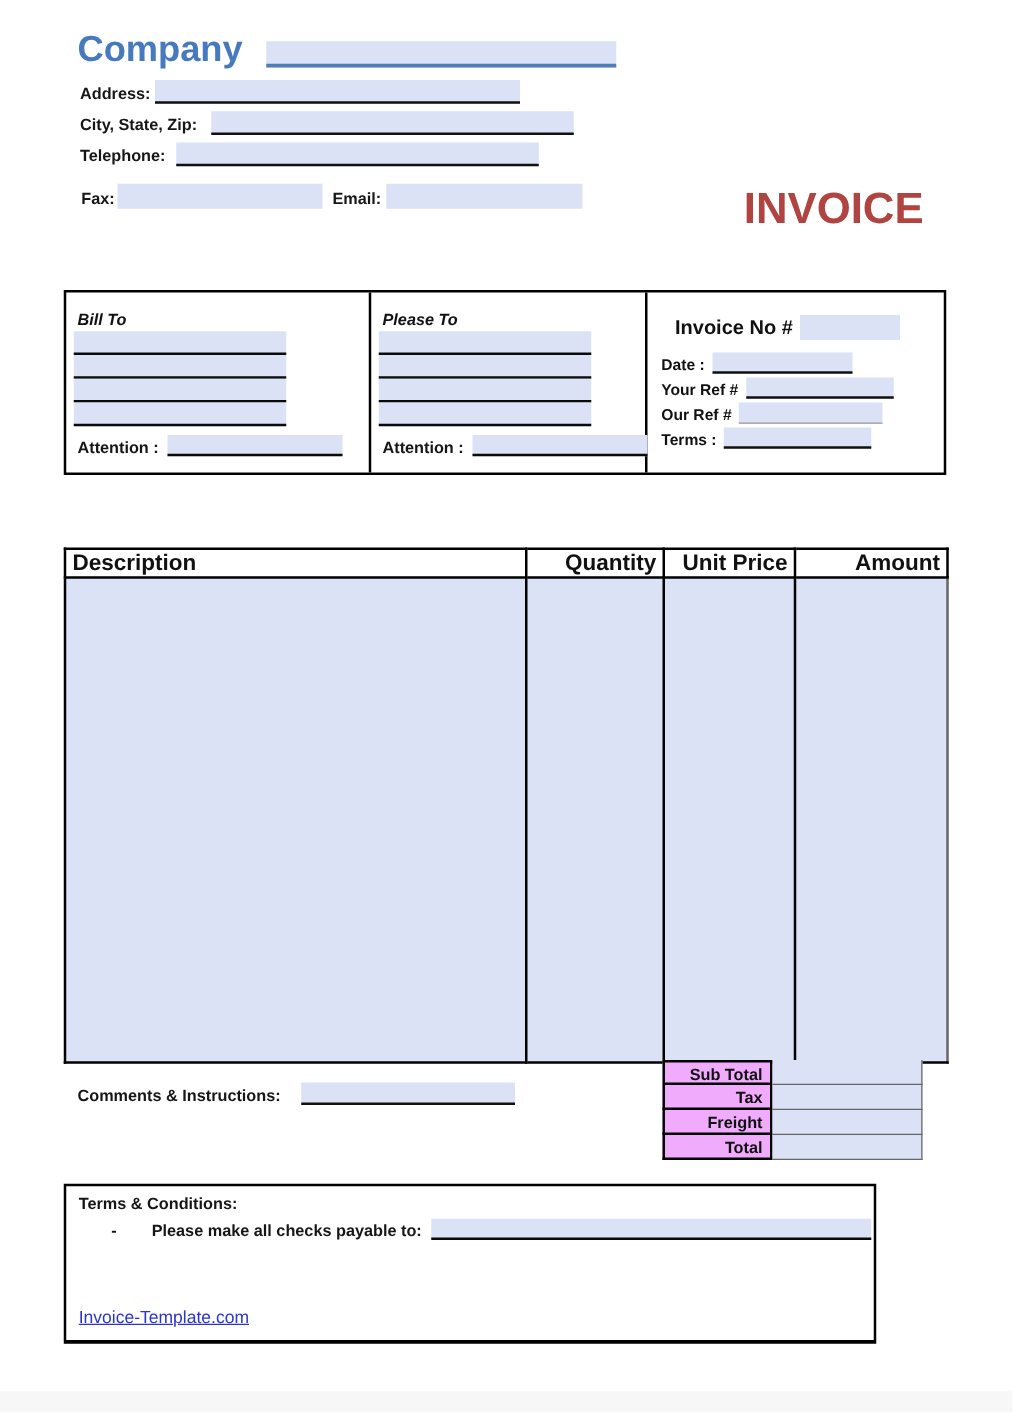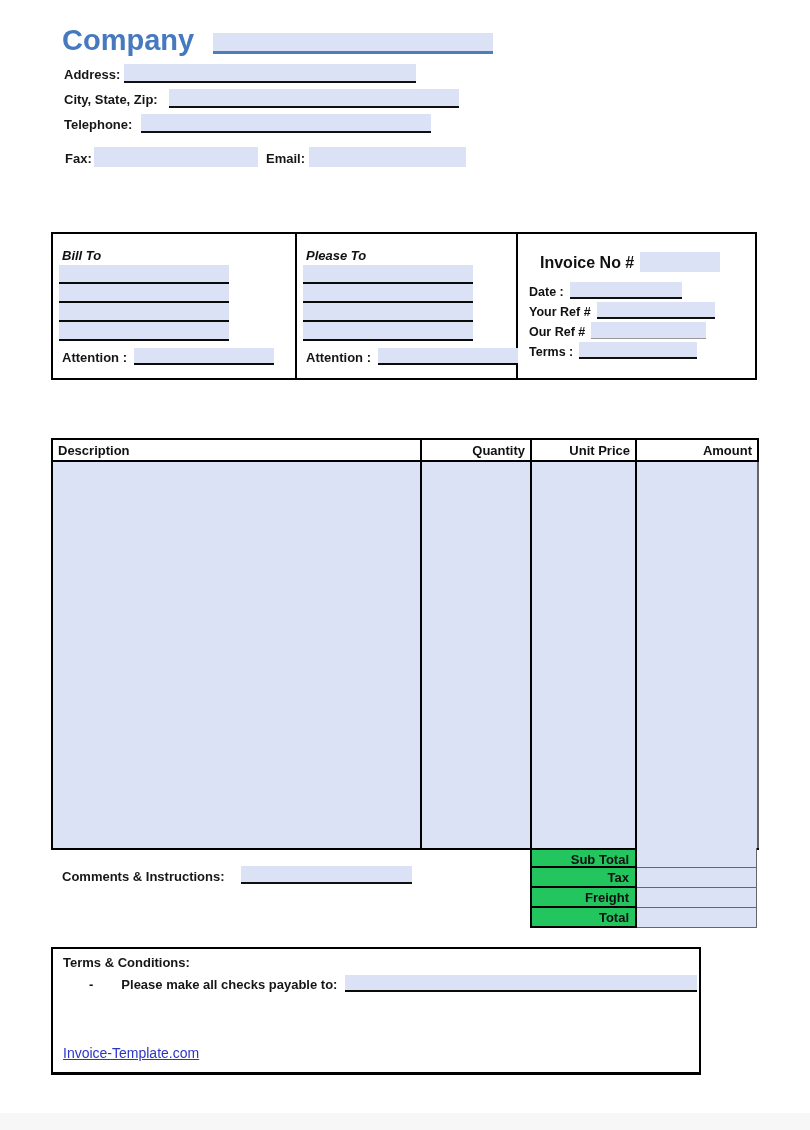--- a/index.html
+++ b/index.html
@@ -40,31 +40,31 @@
   .attn-row { position:absolute; left:9px; bottom:13px; display:flex; align-items:flex-end; }
   .attn-field { margin-left:7px; width:140px; height:17px; background:#DBE2F6; border-bottom:2px solid #0a0a0a; }
 
   .info-row { position:absolute; left:11px; display:flex; align-items:flex-end; white-space:nowrap; }
   .info-no-label { font-size:16px; font-weight:bold; }
   .info-label { font-size:12.5px; font-weight:bold; }
   .info-field { background:#DBE2F6; height:17px; margin-left:6px; }
 
   
   .items-table { position:absolute; left:51px; top:438px; width:706px; border-collapse:collapse; table-layout:fixed; }
-  .items-table th { border:2px solid #000; font-size:13px; font-weight:bold; height:22px; padding:0 5px; background:#fff; }
+  .items-table th { border:2px solid #000; font-size:18px; font-weight:bold; height:22px; padding:0 5px; background:#fff; }
   .items-table th.col-desc { text-align:left; }
   .items-table th.col-num  { text-align:right; }
   .items-table td { background:#DBE2F6; height:388px; border:2px solid #000; }
   .items-table td.soft-l { border-left:1px solid #888; }
   .items-table td.soft-r { border-right:2px solid #666; }
 
   
   .totals { position:absolute; left:530px; top:848px; }
   .totals-row { display:flex; }
-  .totals-label { width:107px; height:20px; border:2px solid #000; border-top:none; background:#22c55e;
+  .totals-label { width:88px; height:20px; border:2px solid #000; border-top:none; background:#f0abfc;
                   font-size:13px; font-weight:bold; text-align:right; padding:2px 6px 0 0; }
   .totals-row:first-child .totals-label { border-top:2px solid #000; }
   .totals-value { width:120px; height:20px; background:#DBE2F6; border-right:1px solid #666; border-bottom:1px solid #666; }
 
   
   .comments-label { position:absolute; left:62px; top:869px; }
   .comments-field { position:absolute; left:241px; top:866px; width:171px; height:18px; }
 
   
   .terms-box { position:absolute; left:51px; top:947px; width:650px; height:128px; border:2px solid #000; border-bottom-width:3px; }
@@ -92,20 +92,21 @@
 
   <div class="tel-label lbl">Telephone:</div>
   <div class="tel-field field uline"></div>
 
   <div class="fax-label lbl">Fax:</div>
   <div class="fax-field field"></div>
 
   <div class="email-label lbl">Email:</div>
   <div class="email-field field"></div>
 
+  <div class="invoice-heading">INVOICE</div>
 
   <div class="parties-box">
 
     <div class="panel panel-bill">
       <div class="party-title">Bill To</div>
       <div class="addr-block">
         <div class="addr-line"></div>
         <div class="addr-line"></div>
         <div class="addr-line"></div>
         <div class="addr-line"></div>

